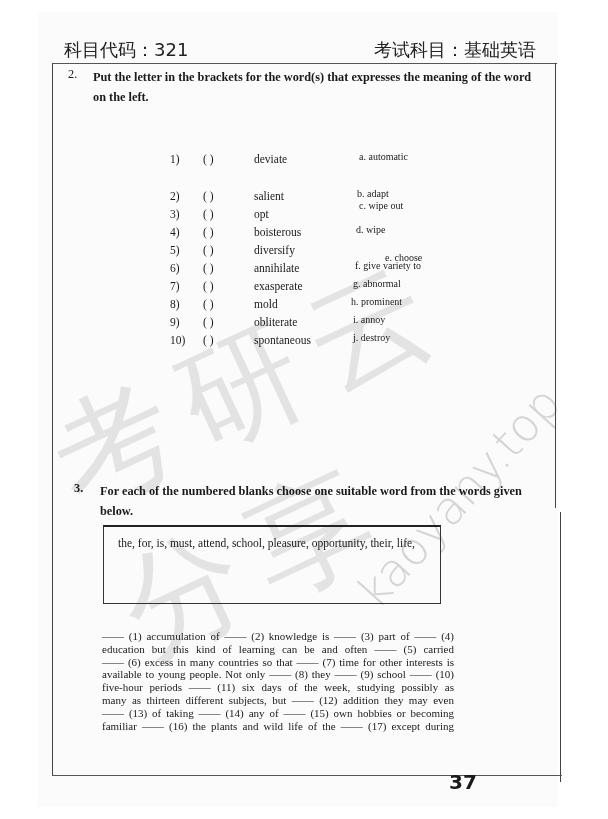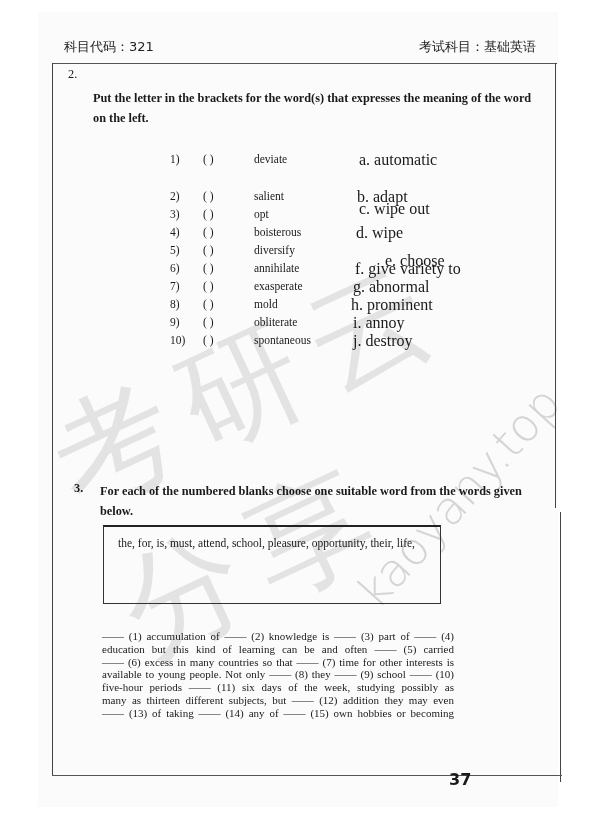--- a/index.html
+++ b/index.html
@@ -3,60 +3,60 @@
 <meta charset="utf-8">
 <style>
   html, body { margin:0; padding:0; }
   body {
     width:608px; height:819px; background:#ffffff; position:relative; overflow:hidden;
     font-family:"Liberation Serif", "DejaVu Serif", serif; color:#1a1a1a;
   }
   .page {
     position:absolute; left:38px; top:12px; width:520px; height:795px; background:#fbfbfb;
   }
-  .hdr { position:absolute; top:38px; font-size:13px; color:#222; font-family:"DejaVu Sans", sans-serif; }
+  .hdr { position:absolute; top:38px; font-size:18px; color:#222; font-family:"DejaVu Sans", sans-serif; }
   .hdr-left { left:64px; }
   .hdr-right { right:72px; }
   .frame-top {
     position:absolute; left:52px; top:63px; width:505px; height:0;
     border-top:1.5px solid #555;
   }
   .frame-left { position:absolute; left:52px; top:63px; width:0; height:713px; border-left:1.2px solid #444; }
   .frame-right-a { position:absolute; left:555px; top:63px; width:0; height:445px; border-left:1.2px solid #444; }
   .frame-right-b { position:absolute; left:560px; top:512px; width:0; height:270px; border-left:1.2px solid #444; }
   .frame-bottom { position:absolute; left:52px; top:775px; width:510px; height:0; border-top:1.5px solid #555; }
 
   .q-title { position:absolute; font-weight:bold; font-size:12.3px; line-height:20px; }
   .q-num { position:absolute; font-size:12.3px; }
   .q2-num { left:68px; top:67px; font-weight:normal; }
-  .q2-text { left:93px; top:67px; width:450px;margin-top:21px; }
+  .q2-text { left:93px; top:67px; width:450px; }
   .q3-num { left:74px; top:481px; font-weight:bold; }
   .q3-text { left:100px; top:481px; width:458px; }
 
   .match { position:absolute; font-size:11.5px; line-height:18px; }
   .match .row { position:absolute; white-space:nowrap; }
   .match .n { position:absolute; left:0; }
   .match .par { position:absolute; left:33px; }
   .match .w { position:absolute; left:84px; }
-  .opt { position:absolute; font-size:16px; white-space:nowrap; }
+  .opt { position:absolute; font-size:10px; white-space:nowrap; }
 
   .wordbox {
     position:absolute; left:103px; top:525px; width:336px; height:76px;
     border:1.3px solid #333; border-top:2px solid #222;
   }
   .wordbox-line { position:absolute; left:14px; font-size:11.5px; white-space:nowrap; }
   .wb1 { top:10px; }
   .wb2 { top:51px; }
 
   .passage {
     position:absolute; left:102px; top:630px; width:352px;
     font-size:11px; line-height:12.8px; text-align:justify; text-align-last:justify;
   }
   .passage .line { display:block; white-space:nowrap; text-align:justify; text-align-last:justify; }
-  .pageno { position:absolute; left:449px; top:770px; font-size:16px; font-weight:bold; font-family:"DejaVu Sans", sans-serif; }
+  .pageno { position:absolute; left:449px; top:770px; font-size:20px; font-weight:bold; font-family:"DejaVu Sans", sans-serif; }
 
   .wm { position:absolute; color:rgba(120,120,120,0.18); pointer-events:none; }
   .wm-cn { font-size:120px; left:70px; top:270px; transform:rotate(-25deg); font-family:"DejaVu Serif", serif; letter-spacing:20px; }
   .wm-en { font-size:46px; left:320px; top:470px; transform:rotate(-48deg); font-family:"DejaVu Sans", sans-serif; color:rgba(110,110,110,0.28); font-weight:200; }
 </style>
 </head>
 <body>
 
 <div class="page"></div>
 
@@ -147,15 +147,16 @@
 </div>
 
 <div class="passage">
   <span class="line">—— (1) accumulation of —— (2) knowledge is —— (3) part of —— (4)</span>
   <span class="line">education but this kind of learning can be and often —— (5) carried</span>
   <span class="line">—— (6) excess in many countries so that —— (7) time for other interests is</span>
   <span class="line">available to young people. Not only —— (8) they —— (9) school —— (10)</span>
   <span class="line">five-hour periods —— (11) six days of the week, studying possibly as</span>
   <span class="line">many as thirteen different subjects, but —— (12) addition they may even</span>
   <span class="line">—— (13) of taking —— (14) any of —— (15) own hobbies or becoming</span>
+  <span class="line">familiar —— (16) the plants and wild life of the —— (17) except during</span>
 </div>
 
 <div class="pageno">37</div>
 
 </body></html>

